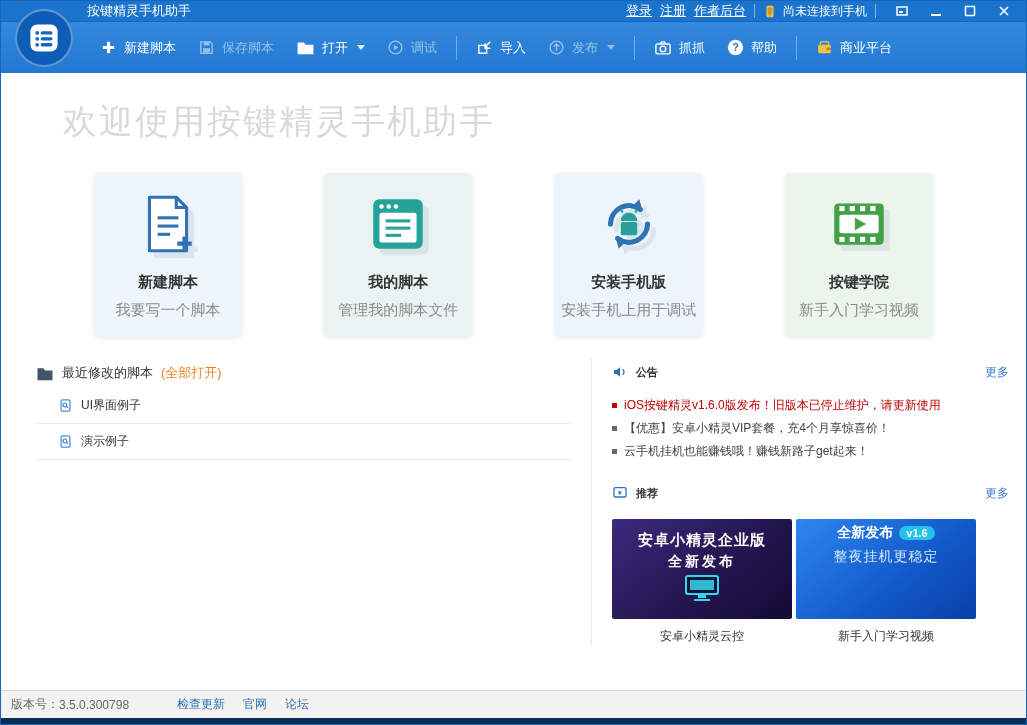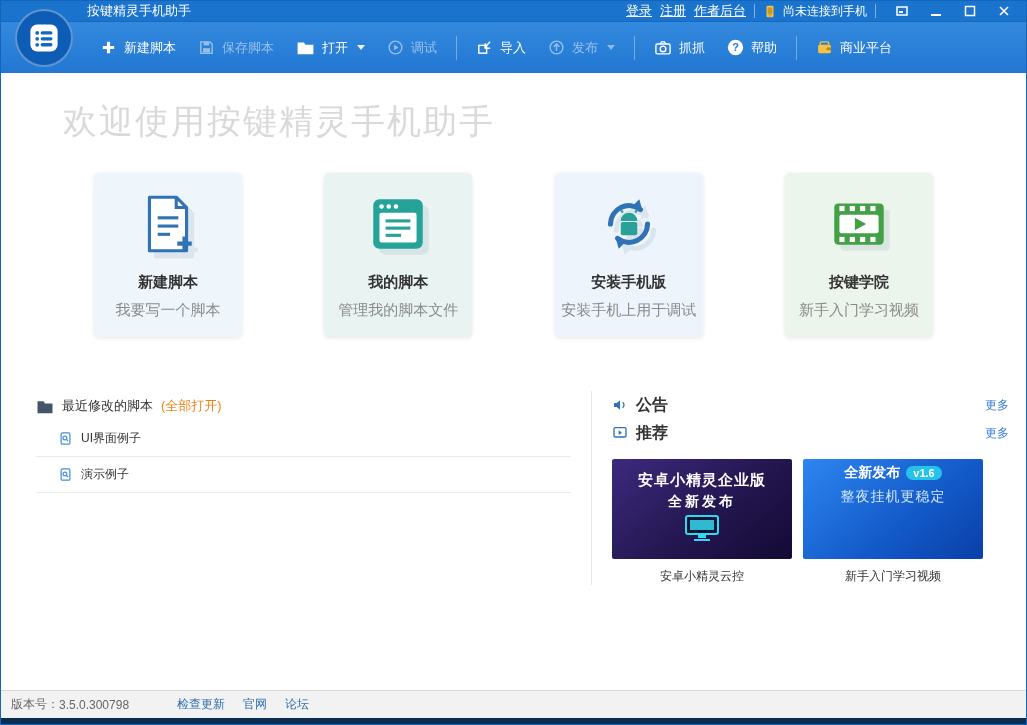--- a/index.html
+++ b/index.html
@@ -72,41 +72,41 @@
   .card-2 { background:#e9f4f2; }
   .card-3 { background:#edf4fb; }
   .card-4 { background:#ecf5ec; }
   .card-icon {
     width:66px; height:66px; margin:4px auto 12px;
     filter:drop-shadow(6px 6px 0 rgba(90,120,150,0.13));
   }
   .card-title { font-size:15px; font-weight:bold; color:#333; margin-bottom:9px; }
   .card-sub { font-size:15px; color:#8a8a8a; }
 
-  .bottom { display:flex; margin-top:54px; padding-right:15px; align-items:stretch;justify-content:flex-end; }
+  .bottom { display:flex; margin-top:21px; padding-right:15px; align-items:stretch;justify-content:flex-end; }
   .left-panel { width:590px; flex:none; padding:0 20px 0 35px; }
   .recent-header { display:flex; align-items:center; gap:8px; font-size:13px; color:#333; height:30px; }
   .open-all { color:#ef8318; cursor:pointer; }
   .recent-item {
     display:flex; align-items:center; gap:8px; height:36px;
     border-bottom:1px solid #ebebeb; font-size:12px; color:#333;
     padding-left:22px; cursor:pointer;
   }
 
   .right-panel { flex:1; padding-left:20px; border-left:1px solid #e6e6e6; }
   .section-header { display:flex; align-items:center; height:28px; }
-  .section-title { font-size:16px; font-weight:bold; color:#333; margin-left:8px; }
+  .section-title { font-size:11px; font-weight:bold; color:#333; margin-left:8px; }
   .more-link { margin-left:auto; font-size:12px; color:#3a7bd5; cursor:pointer; padding-right:2px; }
   .ann-list { margin:8px 0 16px; }
   .ann-item { font-size:12px; line-height:23px; color:#444; display:flex; align-items:center; cursor:pointer; }
   .bullet { width:5px; height:5px; background:#666; margin-right:7px; flex:none; }
   .ann-item.hl { color:#c00000; }
   .ann-item.hl .bullet { background:#c00000; }
 
-  .promos { display:flex; gap:11px; margin-top:12px; }
+  .promos { display:flex; gap:4px; margin-top:12px; }
   .promo-col { width:180px; }
   .promo {
     width:180px; height:100px; border-radius:2px; overflow:hidden; position:relative;
     cursor:pointer; color:#fff; text-align:center;
   }
   .promo-1 { background:linear-gradient(140deg,#3c2a7e 0%,#241650 55%,#130a34 100%); }
   .p1-line1 { font-size:15px; font-weight:bold; margin-top:12px; letter-spacing:1px; }
   .p1-line2 { font-size:14px; font-weight:bold; margin-top:3px; letter-spacing:3px; }
   .p1-monitor { margin:4px auto 0; display:block; }
   .promo-2 { background:linear-gradient(140deg,#2e86f0 0%,#1259c8 60%,#0a3fa8 100%); }
@@ -350,20 +350,34 @@
 
       <div class="right-panel">
         <div class="section-header">
           <svg width="16" height="16" viewBox="0 0 24 24">
             <path d="M3 9v6h4l5 4V5L7 9H3z" fill="#2f72b5"></path>
             <path d="M16 8a5 5 0 0 1 0 8" fill="none" stroke="#2f72b5" stroke-width="2"></path>
           </svg>
           <span class="section-title">公告</span>
           <span class="more-link">更多</span>
         </div>
+        <div class="ann-list">
+          <div class="ann-item hl">
+            <span class="bullet"></span>
+            <span>iOS按键精灵v1.6.0版发布！旧版本已停止维护，请更新使用</span>
+          </div>
+          <div class="ann-item">
+            <span class="bullet"></span>
+            <span>【优惠】安卓小精灵VIP套餐，充4个月享惊喜价！</span>
+          </div>
+          <div class="ann-item">
+            <span class="bullet"></span>
+            <span>云手机挂机也能赚钱哦！赚钱新路子get起来！</span>
+          </div>
+        </div>
 
         <div class="section-header">
           <svg width="16" height="16" viewBox="0 0 24 24">
             <rect x="3" y="4" width="18" height="14" rx="2" fill="none" stroke="#2f72b5" stroke-width="2"></rect>
             <path d="M10 8l5 3.5-5 3.5z" fill="#2f72b5"></path>
           </svg>
           <span class="section-title">推荐</span>
           <span class="more-link">更多</span>
         </div>
         <div class="promos">

